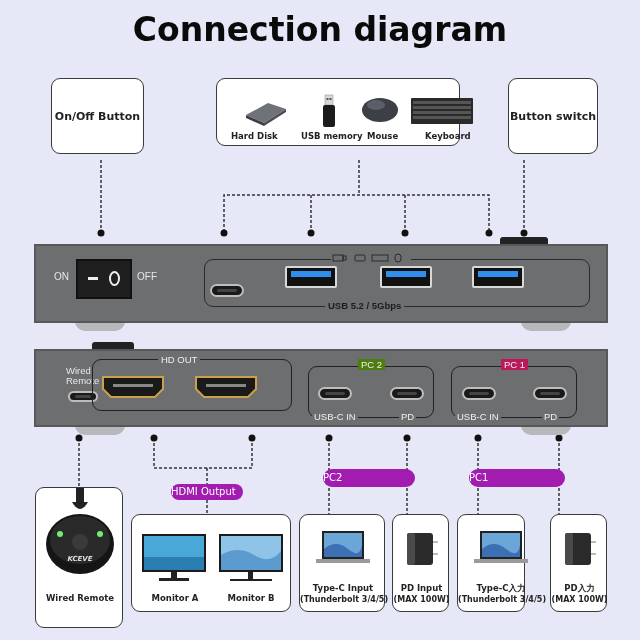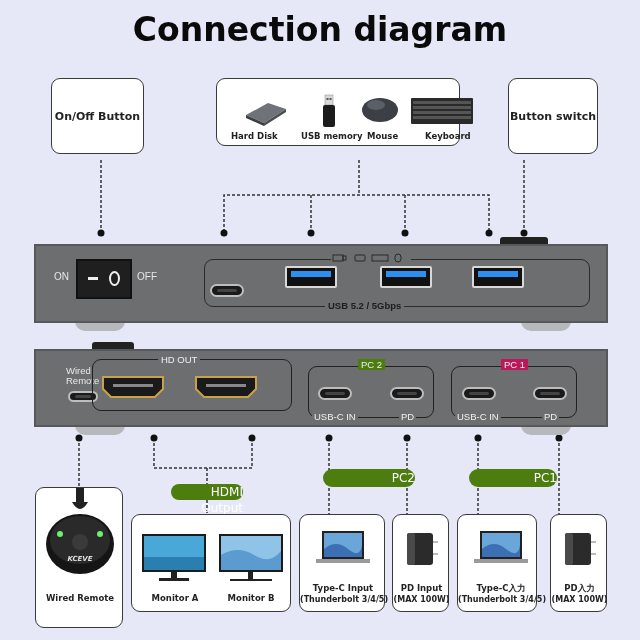--- a/index.html
+++ b/index.html
@@ -11,21 +11,21 @@
   .dev-label{position:absolute;font-family:"DejaVu Sans",sans-serif;font-weight:bold;font-size:8.5px;color:#222;text-align:center;white-space:nowrap;}
   svg.lines{position:absolute;left:0;top:0;}
   .panel{position:absolute;background:#6d6e70;border:2px solid #575859;box-sizing:border-box;}
   .panel-txt{position:absolute;color:#e6e6e6;font-size:10px;font-family:"Liberation Sans",sans-serif;white-space:nowrap;}
   .frame{position:absolute;border:1.5px solid #2b2b2b;border-radius:9px;box-sizing:border-box;}
   .usba{position:absolute;width:52px;height:22px;background:#111;border:2px solid #d8d8d8;border-radius:2px;box-sizing:border-box;}
   .usba .tongue{position:absolute;left:4px;top:3px;right:4px;height:6px;background:#2f8ff0;}
   .usbc{position:absolute;width:34px;height:13px;background:#1a1a1a;border:2px solid #bdbdbd;border-radius:7px;box-sizing:border-box;}
   .usbc .inner{position:absolute;left:5px;right:5px;top:3px;height:3px;border-radius:2px;background:#444;}
   .hdmi{position:absolute;width:64px;height:24px;}
-  .pill{position:absolute;background:#4d7c0f;color:#fff;font-family:"DejaVu Sans",sans-serif;font-size:12px;text-align:right;border-radius:12px;}
+  .pill{position:absolute;background:#a21caf;color:#fff;font-family:"DejaVu Sans",sans-serif;font-size:10px;text-align:left;border-radius:12px;}
   .foot{position:absolute;width:50px;height:10px;background:#b7b8bb;border-radius:0 0 25px 25px;}
   .knob{position:absolute;height:8px;background:#222;border-radius:3px 3px 0 0;}
 </style>
 </head>
 <body>
 
 <div class="abs title">Connection diagram</div>
 
 <svg class="lines" width="640" height="640">
   <g stroke="#333" stroke-width="1.5" stroke-dasharray="3,2" fill="none">
@@ -187,21 +187,21 @@
     </div>
   <div class="usbc" style="left:497px;top:36px;">
       <div class="inner"></div>
     </div>
   <span class="panel-txt" style="left:419px;top:60px;background:#6d6e70;padding:0 2px;color:#f0f0f0;font-size:9.5px;">USB-C IN</span>
   <span class="panel-txt" style="left:506px;top:60px;background:#6d6e70;padding:0 2px;color:#f0f0f0;font-size:9.5px;">PD</span>
 </div>
 
 <div class="pill" style="left:171px;top:484px;width:72px;height:16px;line-height:16px;">HDMI Output</div>
 <div class="pill" style="left:323px;top:469px;width:92px;height:18px;line-height:18px;">PC2</div>
-<div class="pill" style="left:469px;top:469px;width:88px;height:18px;line-height:18px;">PC1</div>
+<div class="pill" style="left:469px;top:469px;width:96px;height:18px;line-height:18px;">PC1</div>
 
 <div class="box" style="left:35px;top:487px;width:88px;height:141px;">
   <svg class="abs" style="left:8px;top:0;" width="72" height="88">
     <rect x="32" y="0" width="8" height="14" fill="#222"></rect>
     <path d="M28 14 Q36 28 44 14 Z" fill="#222"></path>
     <ellipse cx="36" cy="56" rx="34" ry="30" fill="#151515"></ellipse>
     <ellipse cx="36" cy="52" rx="30" ry="24" fill="#2a2a2a"></ellipse>
     <circle cx="36" cy="54" r="8" fill="#3a3a3a"></circle>
     <circle cx="16" cy="46" r="3" fill="#6df06d"></circle>
     <circle cx="56" cy="46" r="3" fill="#6df06d"></circle>
@@ -244,21 +244,21 @@
   <svg class="abs" style="left:10px;top:12px;" width="38" height="44">
     <rect x="4" y="6" width="26" height="32" rx="3" fill="#2b2b2b"></rect>
     <rect x="4" y="6" width="8" height="32" rx="2" fill="#4a4a4a"></rect>
     <rect x="30" y="14" width="5" height="2" fill="#bbb"></rect>
       <rect x="30" y="26" width="5" height="2" fill="#bbb"></rect>
   </svg>
   <span class="dev-label" style="left:0;width:57px;top:68px;">PD Input</span>
   <span class="dev-label" style="left:0;width:57px;top:80px;font-size:8px;">(MAX 100W)</span>
 </div>
 
-<div class="box" style="left:457px;top:514px;width:80px;height:98px;">
+<div class="box" style="left:457px;top:514px;width:68px;height:98px;">
   <svg class="abs" style="left:14px;top:14px;" width="58" height="40">
     <rect x="8" y="2" width="42" height="28" fill="#222"></rect>
       <rect x="10" y="4" width="38" height="24" fill="#6aa6d8"></rect>
     <path d="M10 20 Q22 10 34 20 T48 16 V28 H10 Z" fill="#3d6fb5"></path>
     <rect x="2" y="30" width="54" height="4" fill="#9a9a9a"></rect>
   </svg>
   <span class="dev-label" style="left:0;width:86px;top:68px;">Type-C入力</span>
   <span class="dev-label" style="left:0;width:86px;top:80px;font-size:8px;">(Thunderbolt 3/4/5)</span>
 </div>
 

